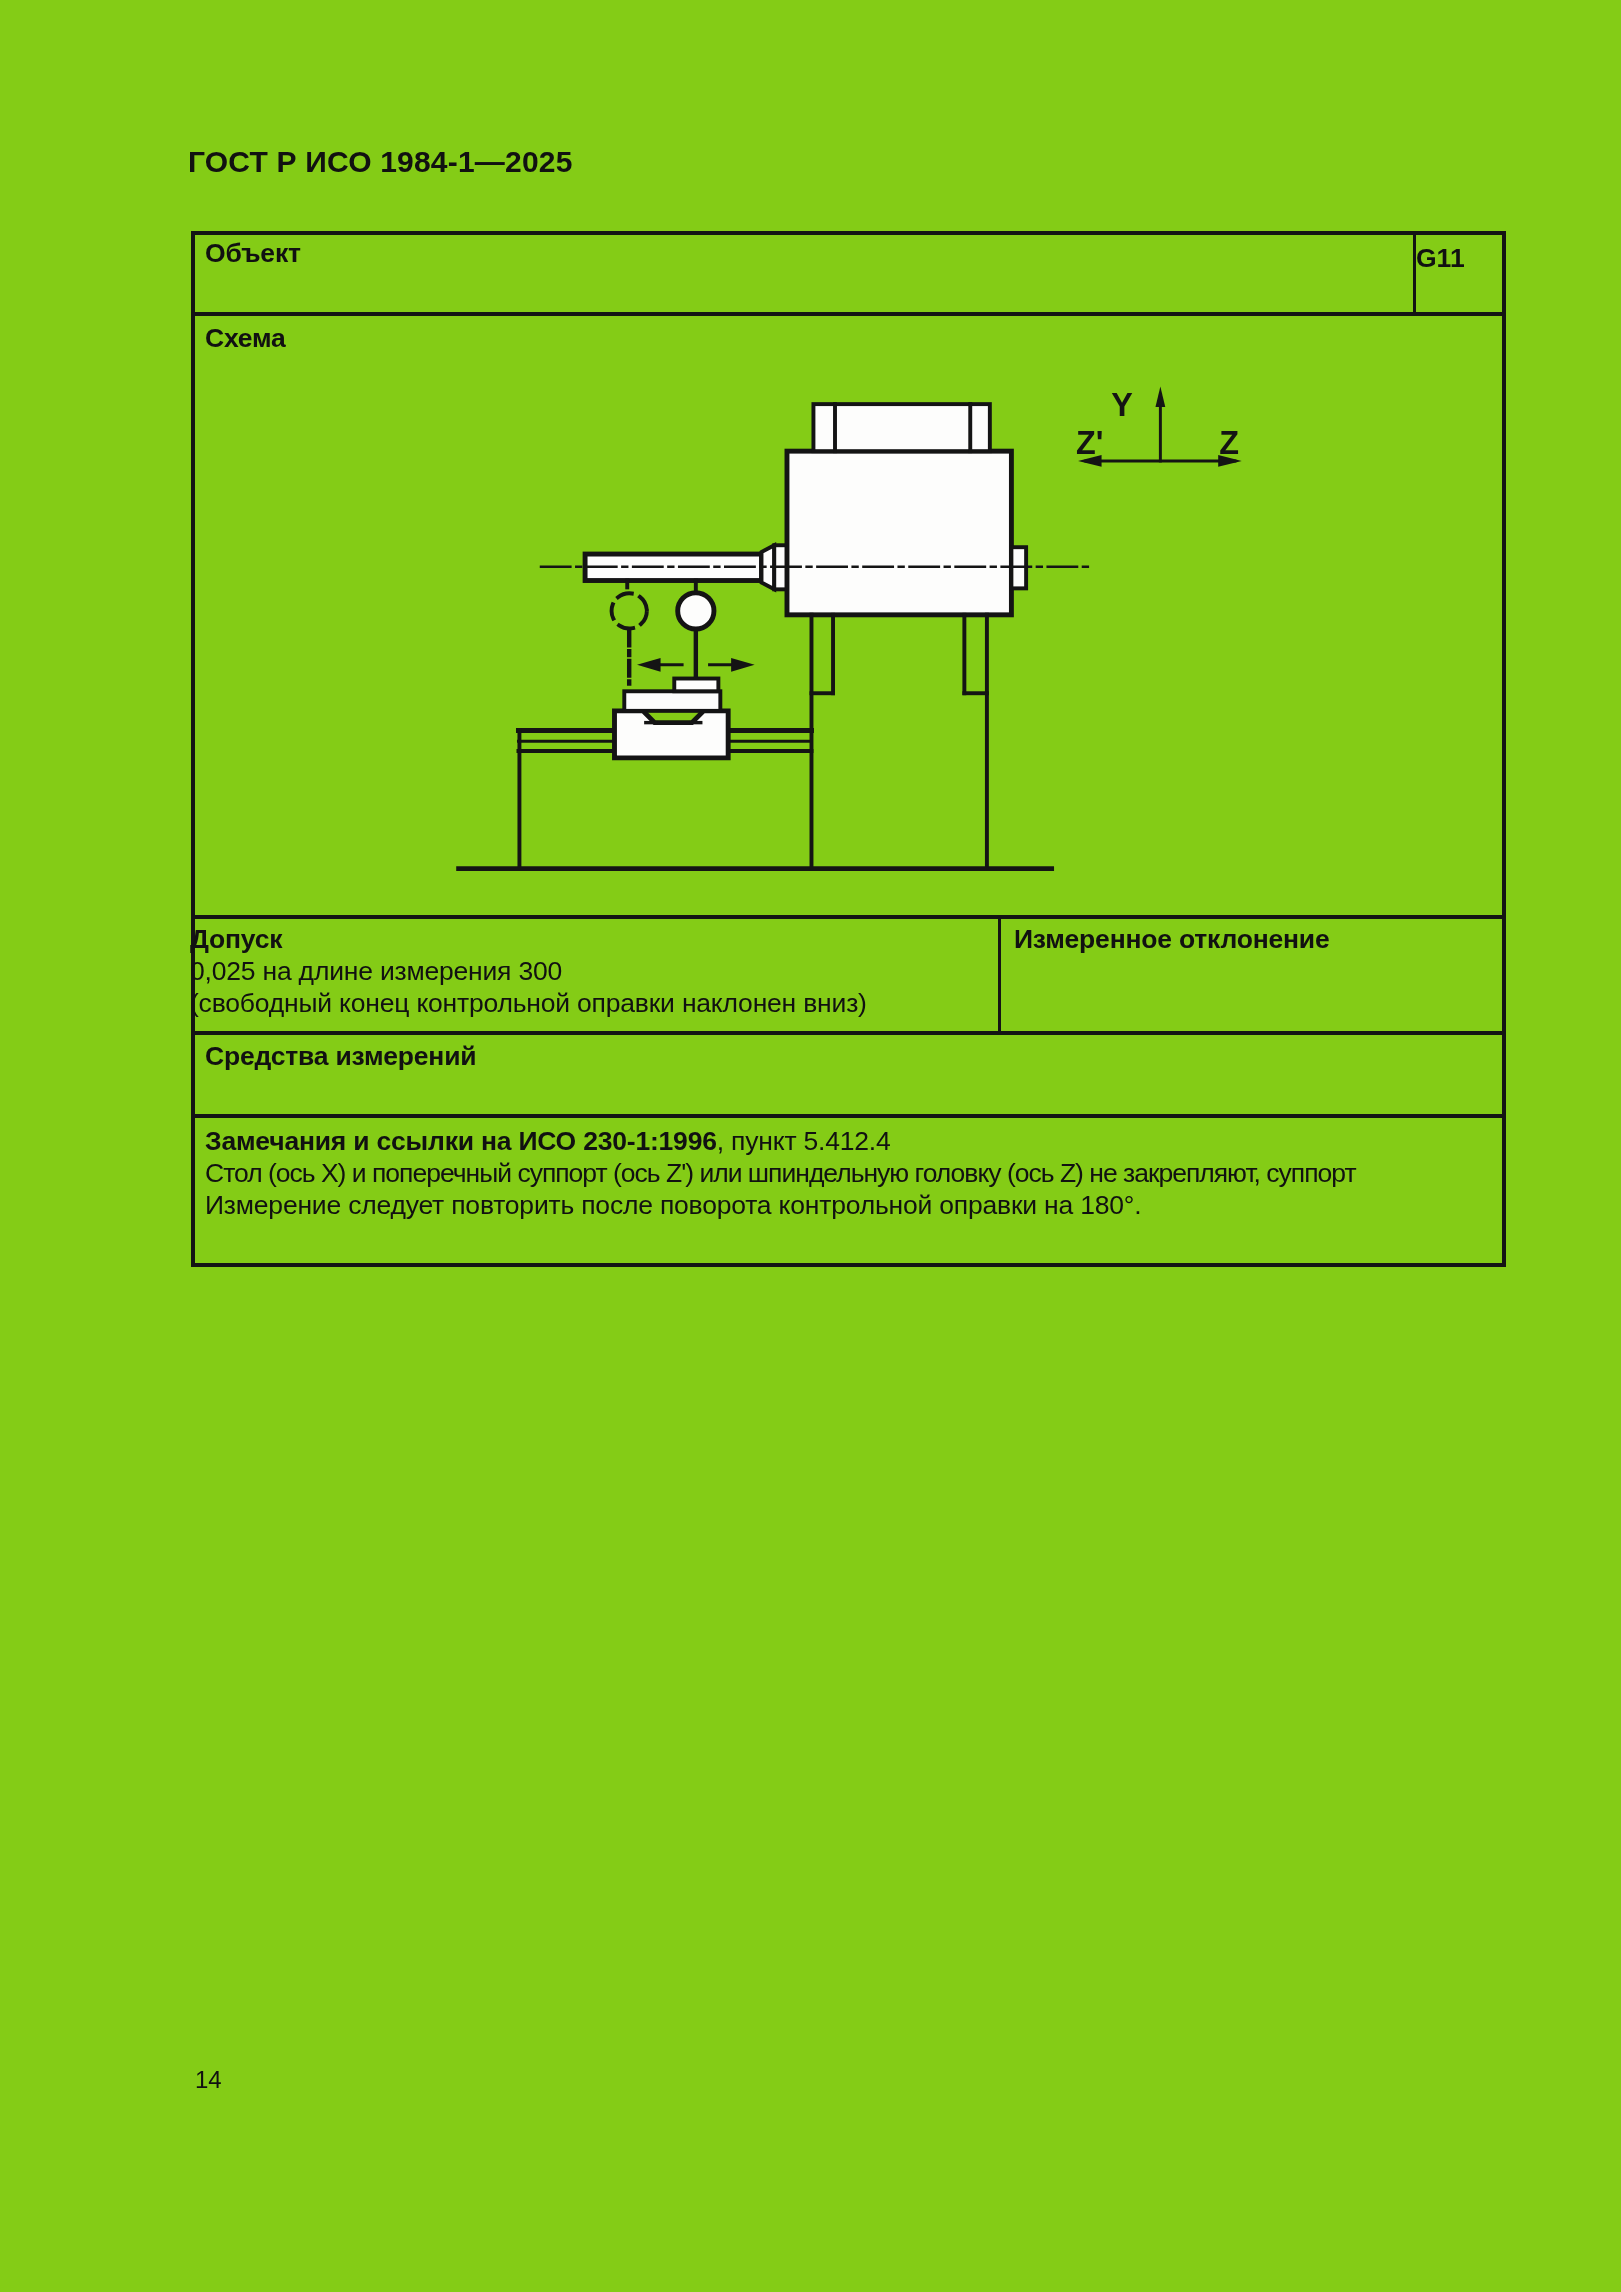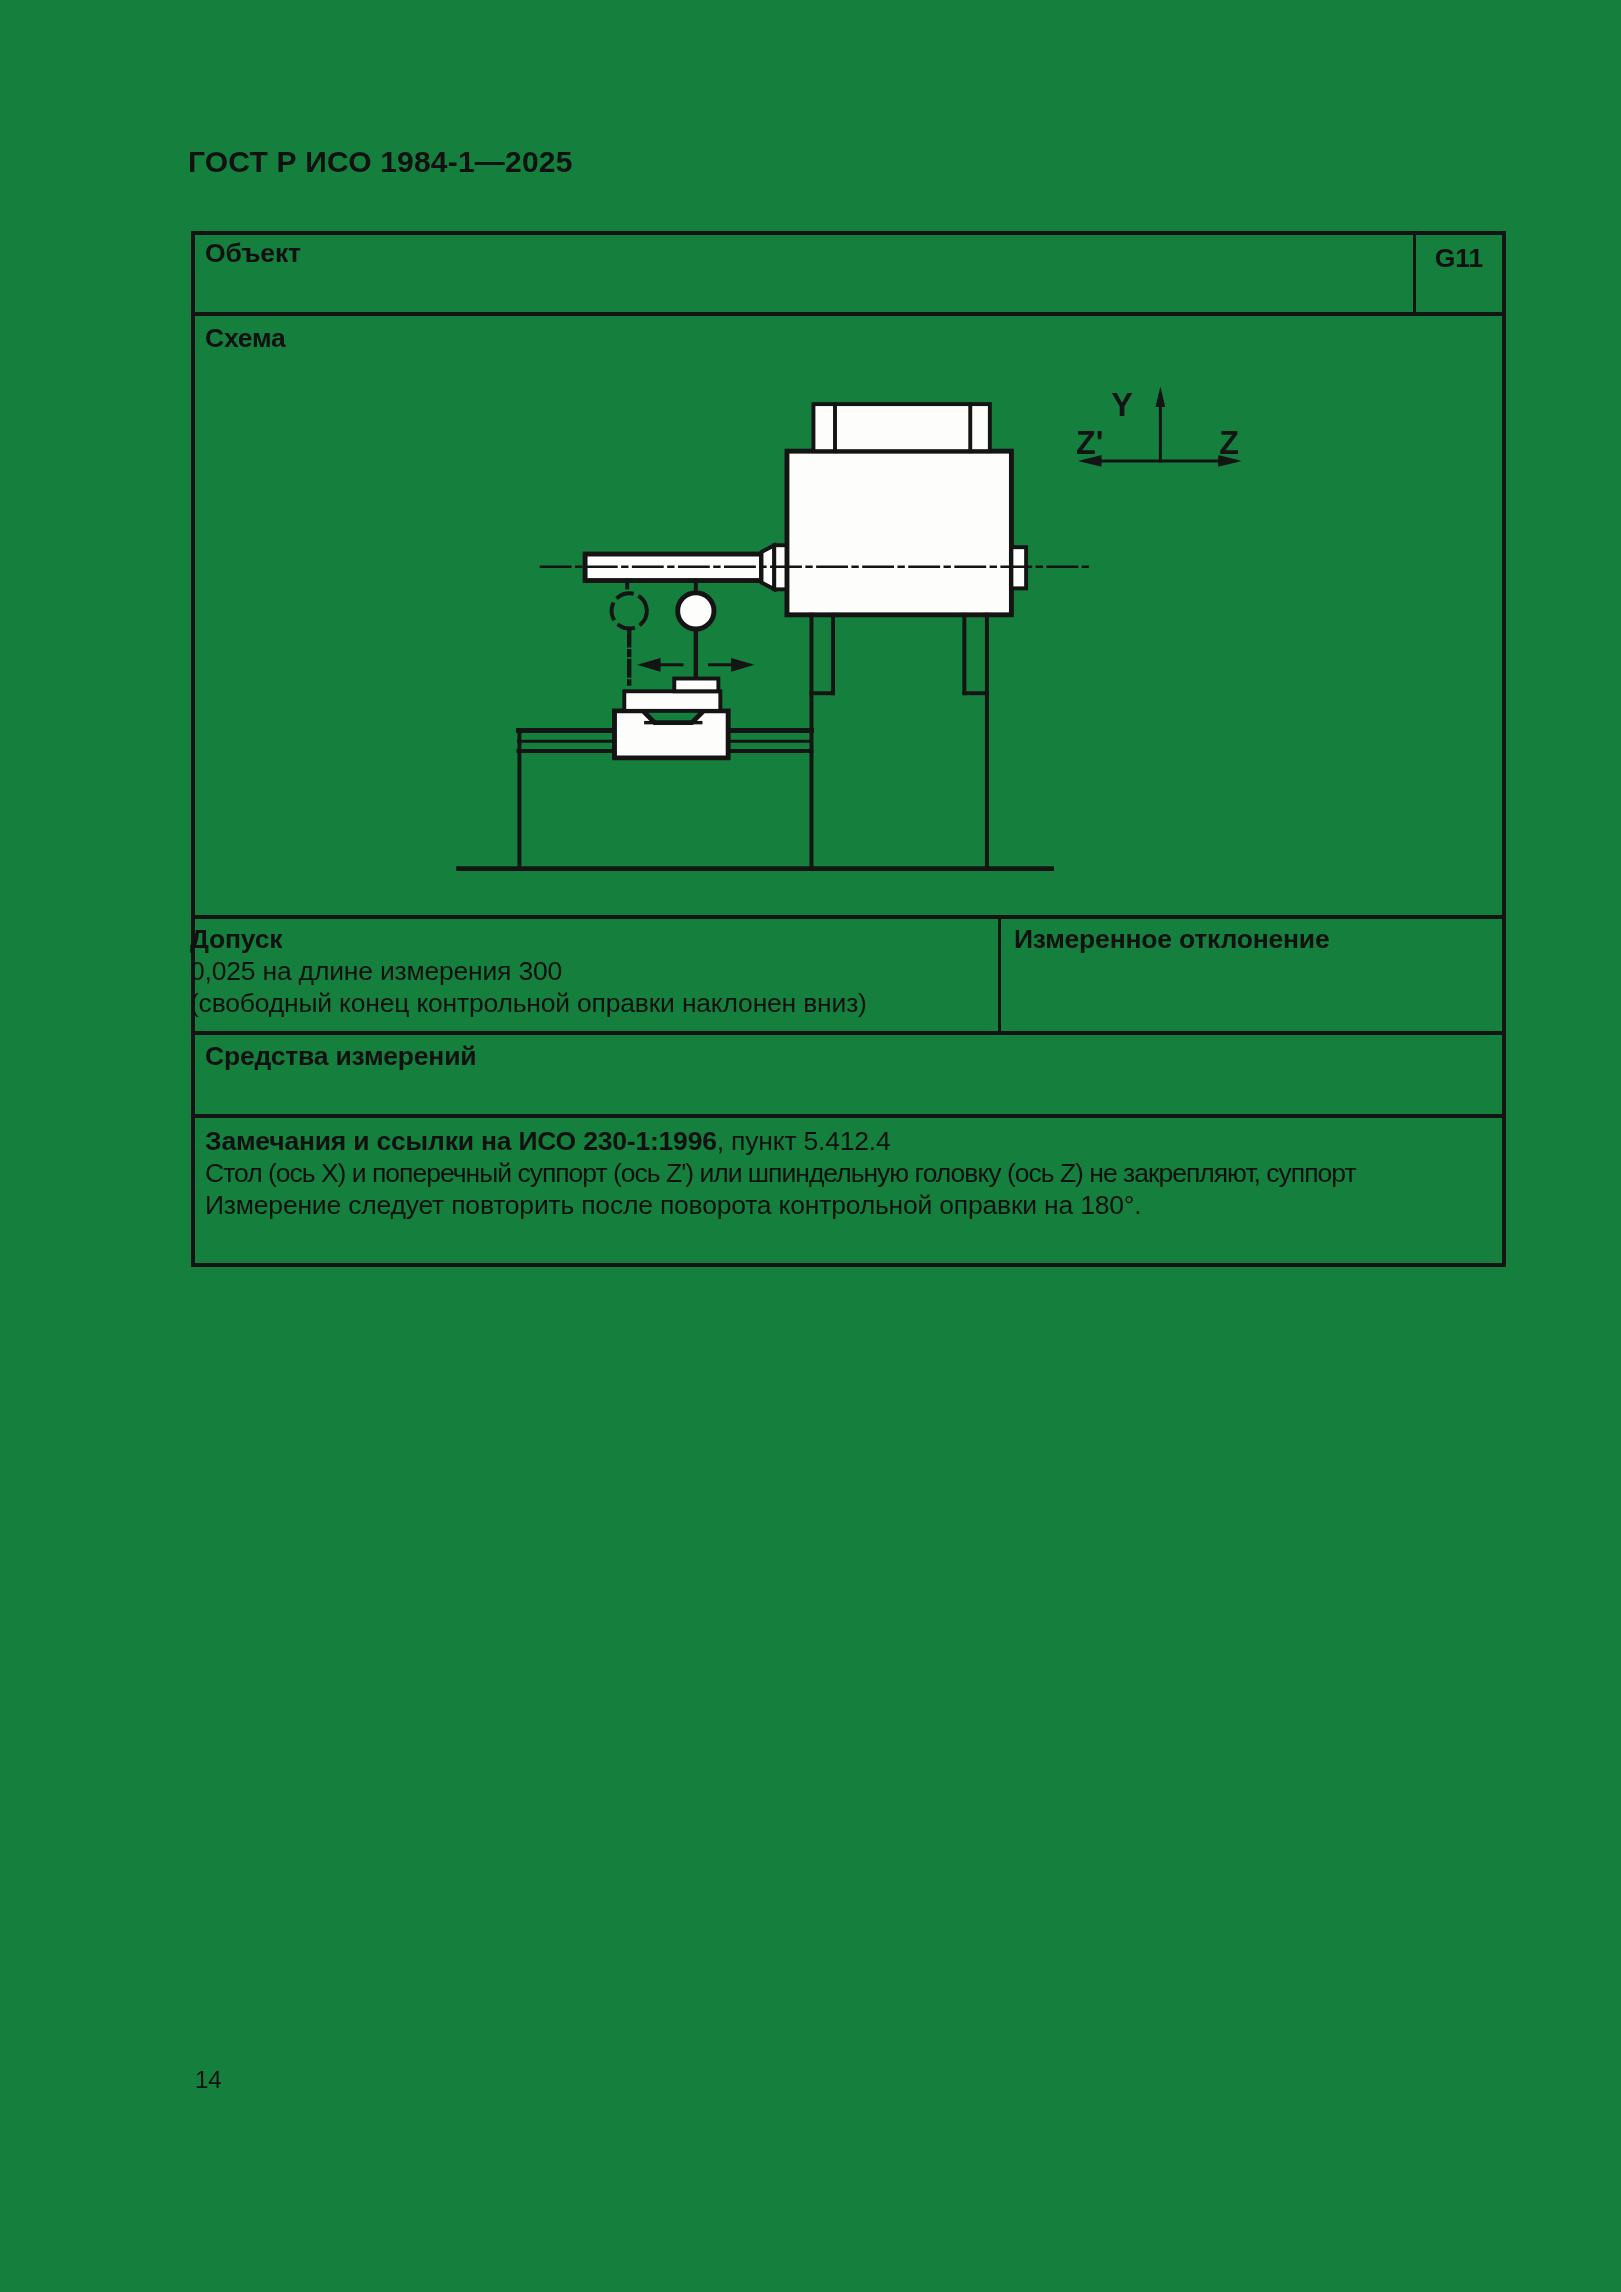--- a/index.html
+++ b/index.html
@@ -1,21 +1,21 @@
 <!DOCTYPE html>
 <html><head>
 <meta charset="utf-8">
 <style>
   * { margin: 0; padding: 0; box-sizing: border-box; }
   html,body { background:#e8e8e8; }
   .page {
     position: relative;
     width: 1621px;
     height: 2293px;
-    background: #15803d;
+    background: #84cc16;
     font-family: "Liberation Sans", sans-serif;
     color: #111;
     overflow: hidden;
   }
   .doc-header {
     position: absolute;
     left: 188px; top: 145px;
     font-size: 30px;
     font-weight: bold;
     letter-spacing: 0.2px;
@@ -35,21 +35,20 @@
     line-height: 32px;
     letter-spacing: -0.2px;
     white-space: nowrap;
   }
   .cell .b { font-weight: bold; }
   .tight { letter-spacing: -1px; }
   .code-cell {
     position: absolute;
     left: 1416px; top: 234px;
     width: 86px; height: 76px;
-    text-align: center;
     font-size: 26.5px; font-weight: bold;
     padding-top: 8.8px;
   }
   svg text {
     font-family: "Liberation Sans", sans-serif;
     font-weight: bold;
     font-size: 33px;
     fill: #141414;
   }
 </style>

